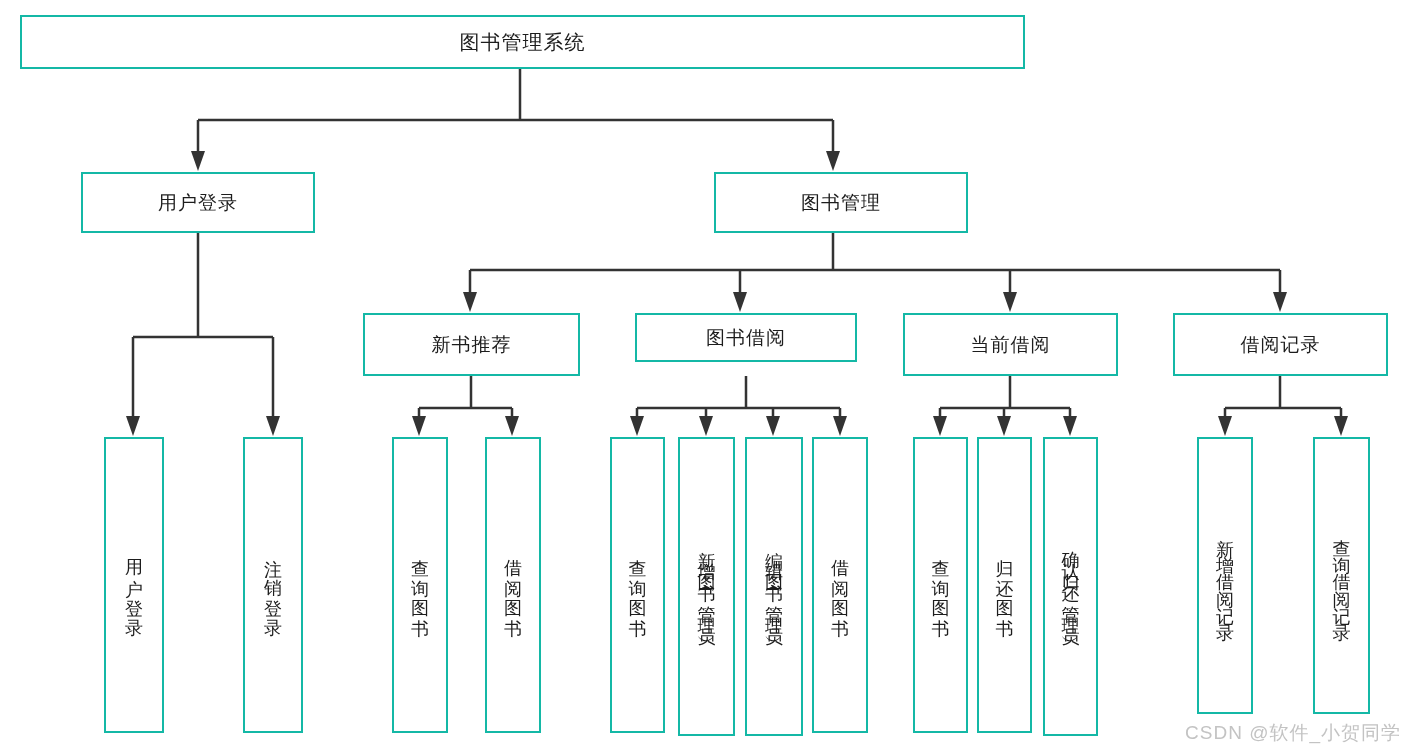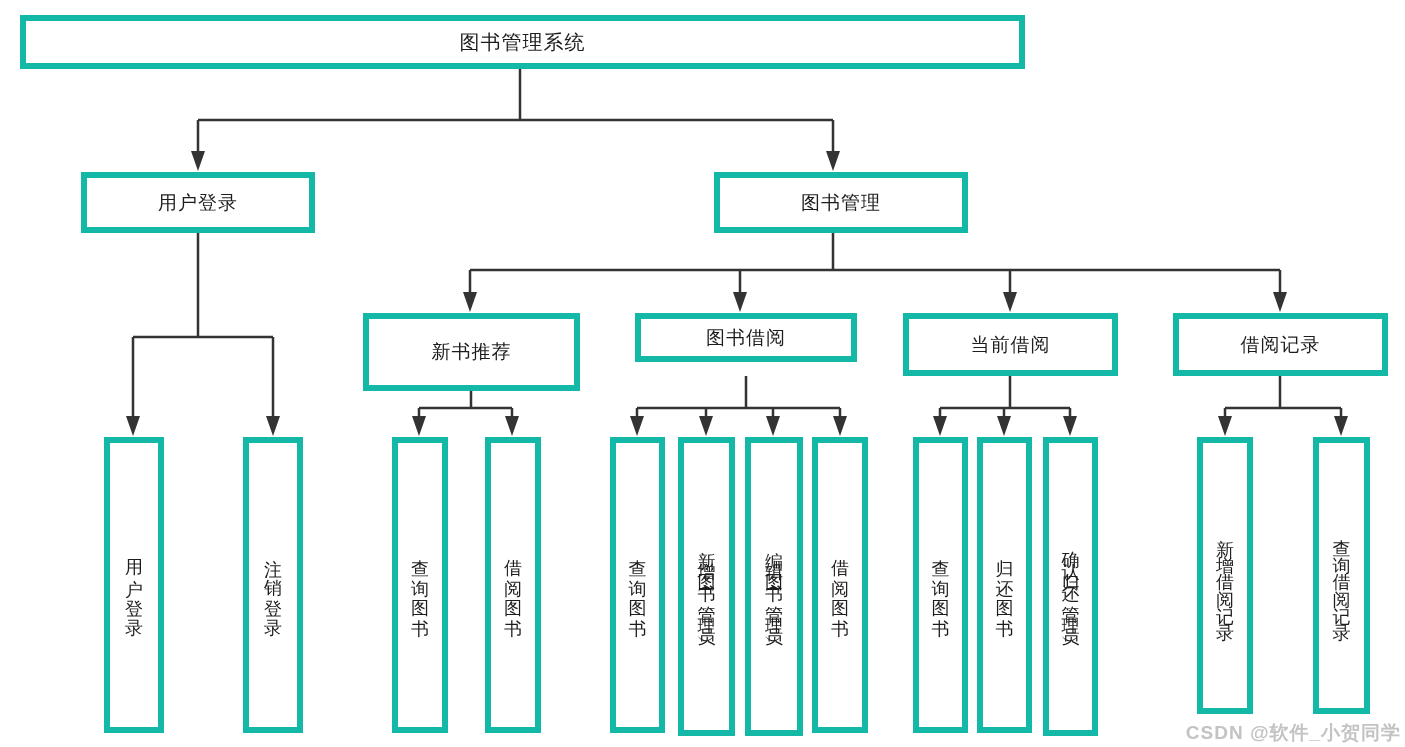--- a/index.html
+++ b/index.html
@@ -1,29 +1,29 @@
 <!DOCTYPE html>
 <html><head>
 <meta charset="utf-8">
 <style>
   html,body{margin:0;padding:0;background:#ffffff;}
   body{width:1405px;height:747px;position:relative;overflow:hidden;
        font-family:"Liberation Sans","DejaVu Sans",sans-serif;color:#1d1d1d;}
   .stage{position:absolute;left:0;top:0;width:1405px;height:747px;}
   svg.connectors{position:absolute;left:0;top:0;pointer-events:none;}
-  .node{position:absolute;box-sizing:border-box;border:6px solid #14b8a6;background:#ffffff;
+  .node{position:absolute;box-sizing:border-box;border:2px solid #14b8a6;background:#ffffff;
         display:flex;align-items:center;justify-content:center;}
   .hlabel{font-size:20px;letter-spacing:1px;white-space:nowrap;}
   .hlabel.sm{font-size:19px;}
   .vnode .vtext{writing-mode:vertical-rl;text-orientation:mixed;
                 font-size:18px;letter-spacing:20px;line-height:1;}
   .vnode .vtext.long{letter-spacing:11px;}
   .vnode .vtext.mid{letter-spacing:17px;}
   .watermark{position:absolute;right:4px;bottom:1px;font-size:19px;color:#c3c3c3;
-             letter-spacing:1px;white-space:nowrap;font-weight:bold;}
+             letter-spacing:1px;white-space:nowrap;}
 </style>
 </head>
 <body>
 
 <div class="stage">
 
   <svg class="connectors" width="1405" height="747" viewBox="0 0 1405 747">
     <g stroke="#333333" stroke-width="2.5" fill="none">
       <path d="M520 69 V120 M198 120 H833 M198 120 V152 M833 120 V152
                M198 233 V337 M133 337 H273 M133 337 V419 M273 337 V419
@@ -60,21 +60,21 @@
     <span class="hlabel">图书管理系统</span>
   </div>
 
   <div class="node" style="left:81px;top:172px;width:234px;height:61px">
     <span class="hlabel sm">用户登录</span>
   </div>
   <div class="node" style="left:714px;top:172px;width:254px;height:61px">
     <span class="hlabel sm">图书管理</span>
   </div>
 
-  <div class="node" style="left:363px;top:313px;width:217px;height:78px">
+  <div class="node" style="left:363px;top:313px;width:217px;height:63px">
     <span class="hlabel sm">新书推荐</span>
   </div>
   <div class="node" style="left:635px;top:313px;width:222px;height:49px">
     <span class="hlabel sm">图书借阅</span>
   </div>
   <div class="node" style="left:1173px;top:313px;width:215px;height:63px">
     <span class="hlabel sm">借阅记录</span>
   </div>
   <div class="node" style="left:903px;top:313px;width:215px;height:63px">
     <span class="hlabel sm">当前借阅</span>

